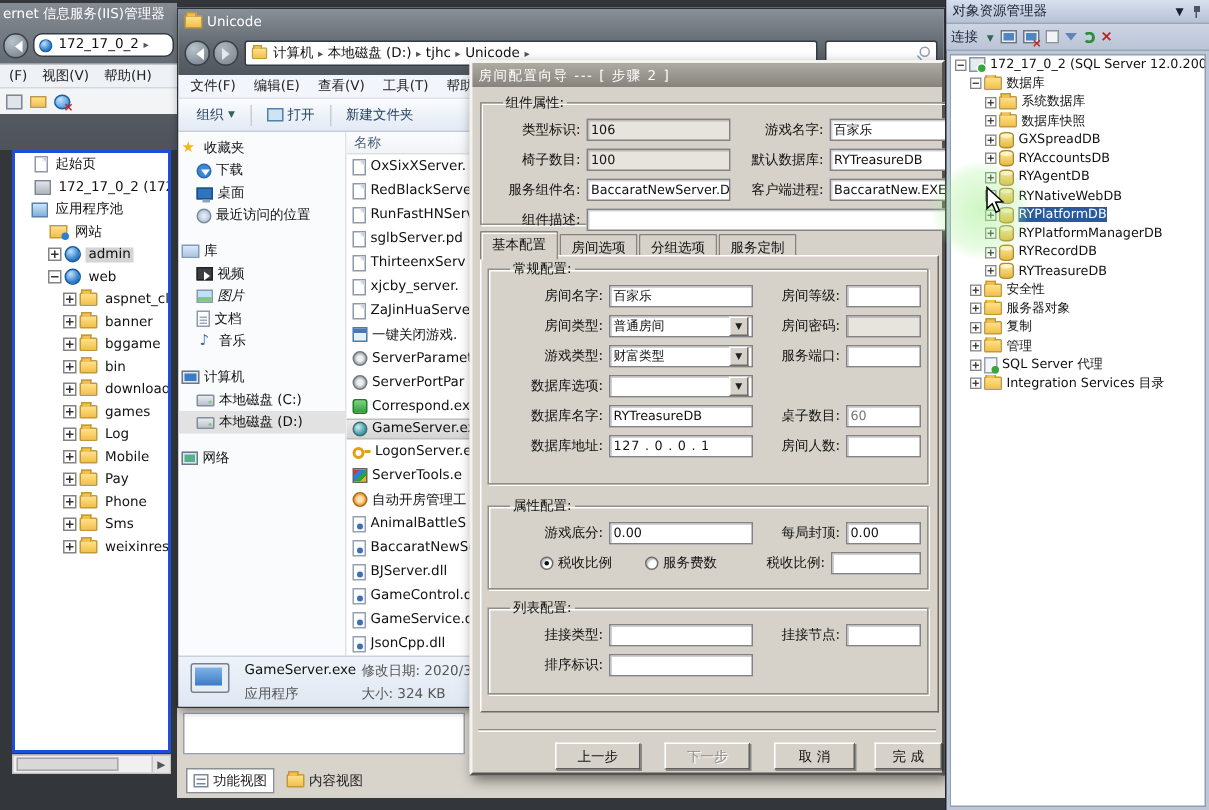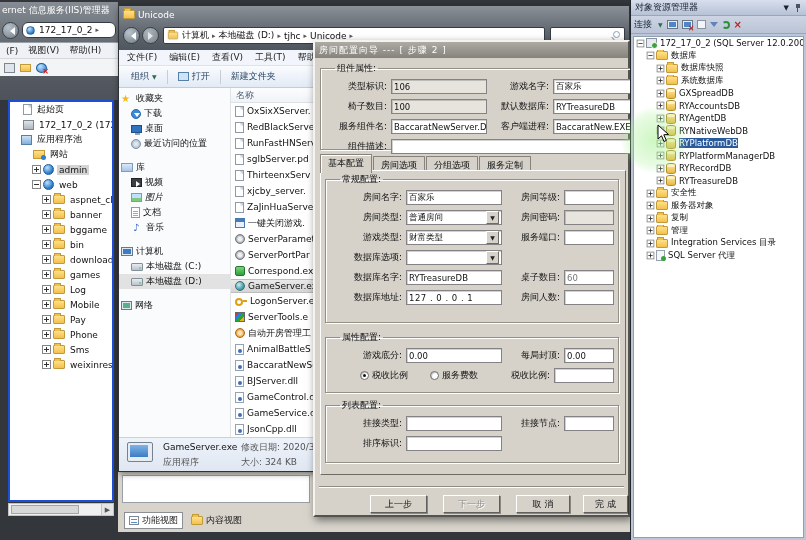--- a/index.html
+++ b/index.html
@@ -773,27 +773,27 @@
 
         <div class="srow" data-interactable="true" style="padding-left: 12px;">
           <span class="exp minus" data-interactable="true"></span>
           <span class="ic folder-icon" data-interactable="false"></span>
           <span class="lbl nowrap" data-interactable="false">数据库</span>
         </div>
 
         <div class="srow" data-interactable="true" style="padding-left: 22px;">
           <span class="exp plus" data-interactable="true"></span>
           <span class="ic folder-icon" data-interactable="false"></span>
+          <span class="lbl nowrap" data-interactable="false">系统数据库</span>
+        </div>
+
+        <div class="srow" data-interactable="true" style="padding-left: 22px;">
+          <span class="exp plus" data-interactable="true"></span>
+          <span class="ic folder-icon" data-interactable="false"></span>
           <span class="lbl nowrap" data-interactable="false">数据库快照</span>
-        </div>
-
-        <div class="srow" data-interactable="true" style="padding-left: 22px;">
-          <span class="exp plus" data-interactable="true"></span>
-          <span class="ic folder-icon" data-interactable="false"></span>
-          <span class="lbl nowrap" data-interactable="false">系统数据库</span>
         </div>
 
         <div class="srow" data-interactable="true" style="padding-left: 22px;">
           <span class="exp plus" data-interactable="true"></span>
           <span class="ic database-icon" data-interactable="false"></span>
           <span class="lbl nowrap" data-interactable="false">GXSpreadDB</span>
         </div>
 
         <div class="srow" data-interactable="true" style="padding-left: 22px;">
           <span class="exp plus" data-interactable="true"></span>
@@ -857,28 +857,28 @@
 
 
         <div class="srow" data-interactable="true" style="padding-left: 12px;">
           <span class="exp plus" data-interactable="true"></span>
           <span class="ic folder-icon" data-interactable="false"></span>
           <span class="lbl nowrap" data-interactable="false">管理</span>
         </div>
 
         <div class="srow" data-interactable="true" style="padding-left: 12px;">
           <span class="exp plus" data-interactable="true"></span>
+          <span class="ic sql-agent-icon" data-interactable="false"></span>
+          <span class="lbl nowrap" data-interactable="false">SQL Server 代理</span>
+        </div>
+
+        <div class="srow" data-interactable="true" style="padding-left: 12px;">
+          <span class="exp plus" data-interactable="true"></span>
           <span class="ic folder-icon" data-interactable="false"></span>
           <span class="lbl nowrap" data-interactable="false">Integration Services 目录</span>
-        </div>
-
-        <div class="srow" data-interactable="true" style="padding-left: 12px;">
-          <span class="exp plus" data-interactable="true"></span>
-          <span class="ic sql-agent-icon" data-interactable="false"></span>
-          <span class="lbl nowrap" data-interactable="false">SQL Server 代理</span>
         </div>
       </div>
   </div>
 
   <div class="glow" data-interactable="false"></div>
   <svg class="cursor" width="13" height="19" viewBox="0 0 13 19" data-interactable="false">
     <path d="M1,1 L1,15 L4.5,11.8 L7,17.5 L9.3,16.4 L6.8,10.8 L11.5,10.5 Z" fill="#fff" stroke="#000" stroke-width="1"></path>
   </svg>
 
 </div>

